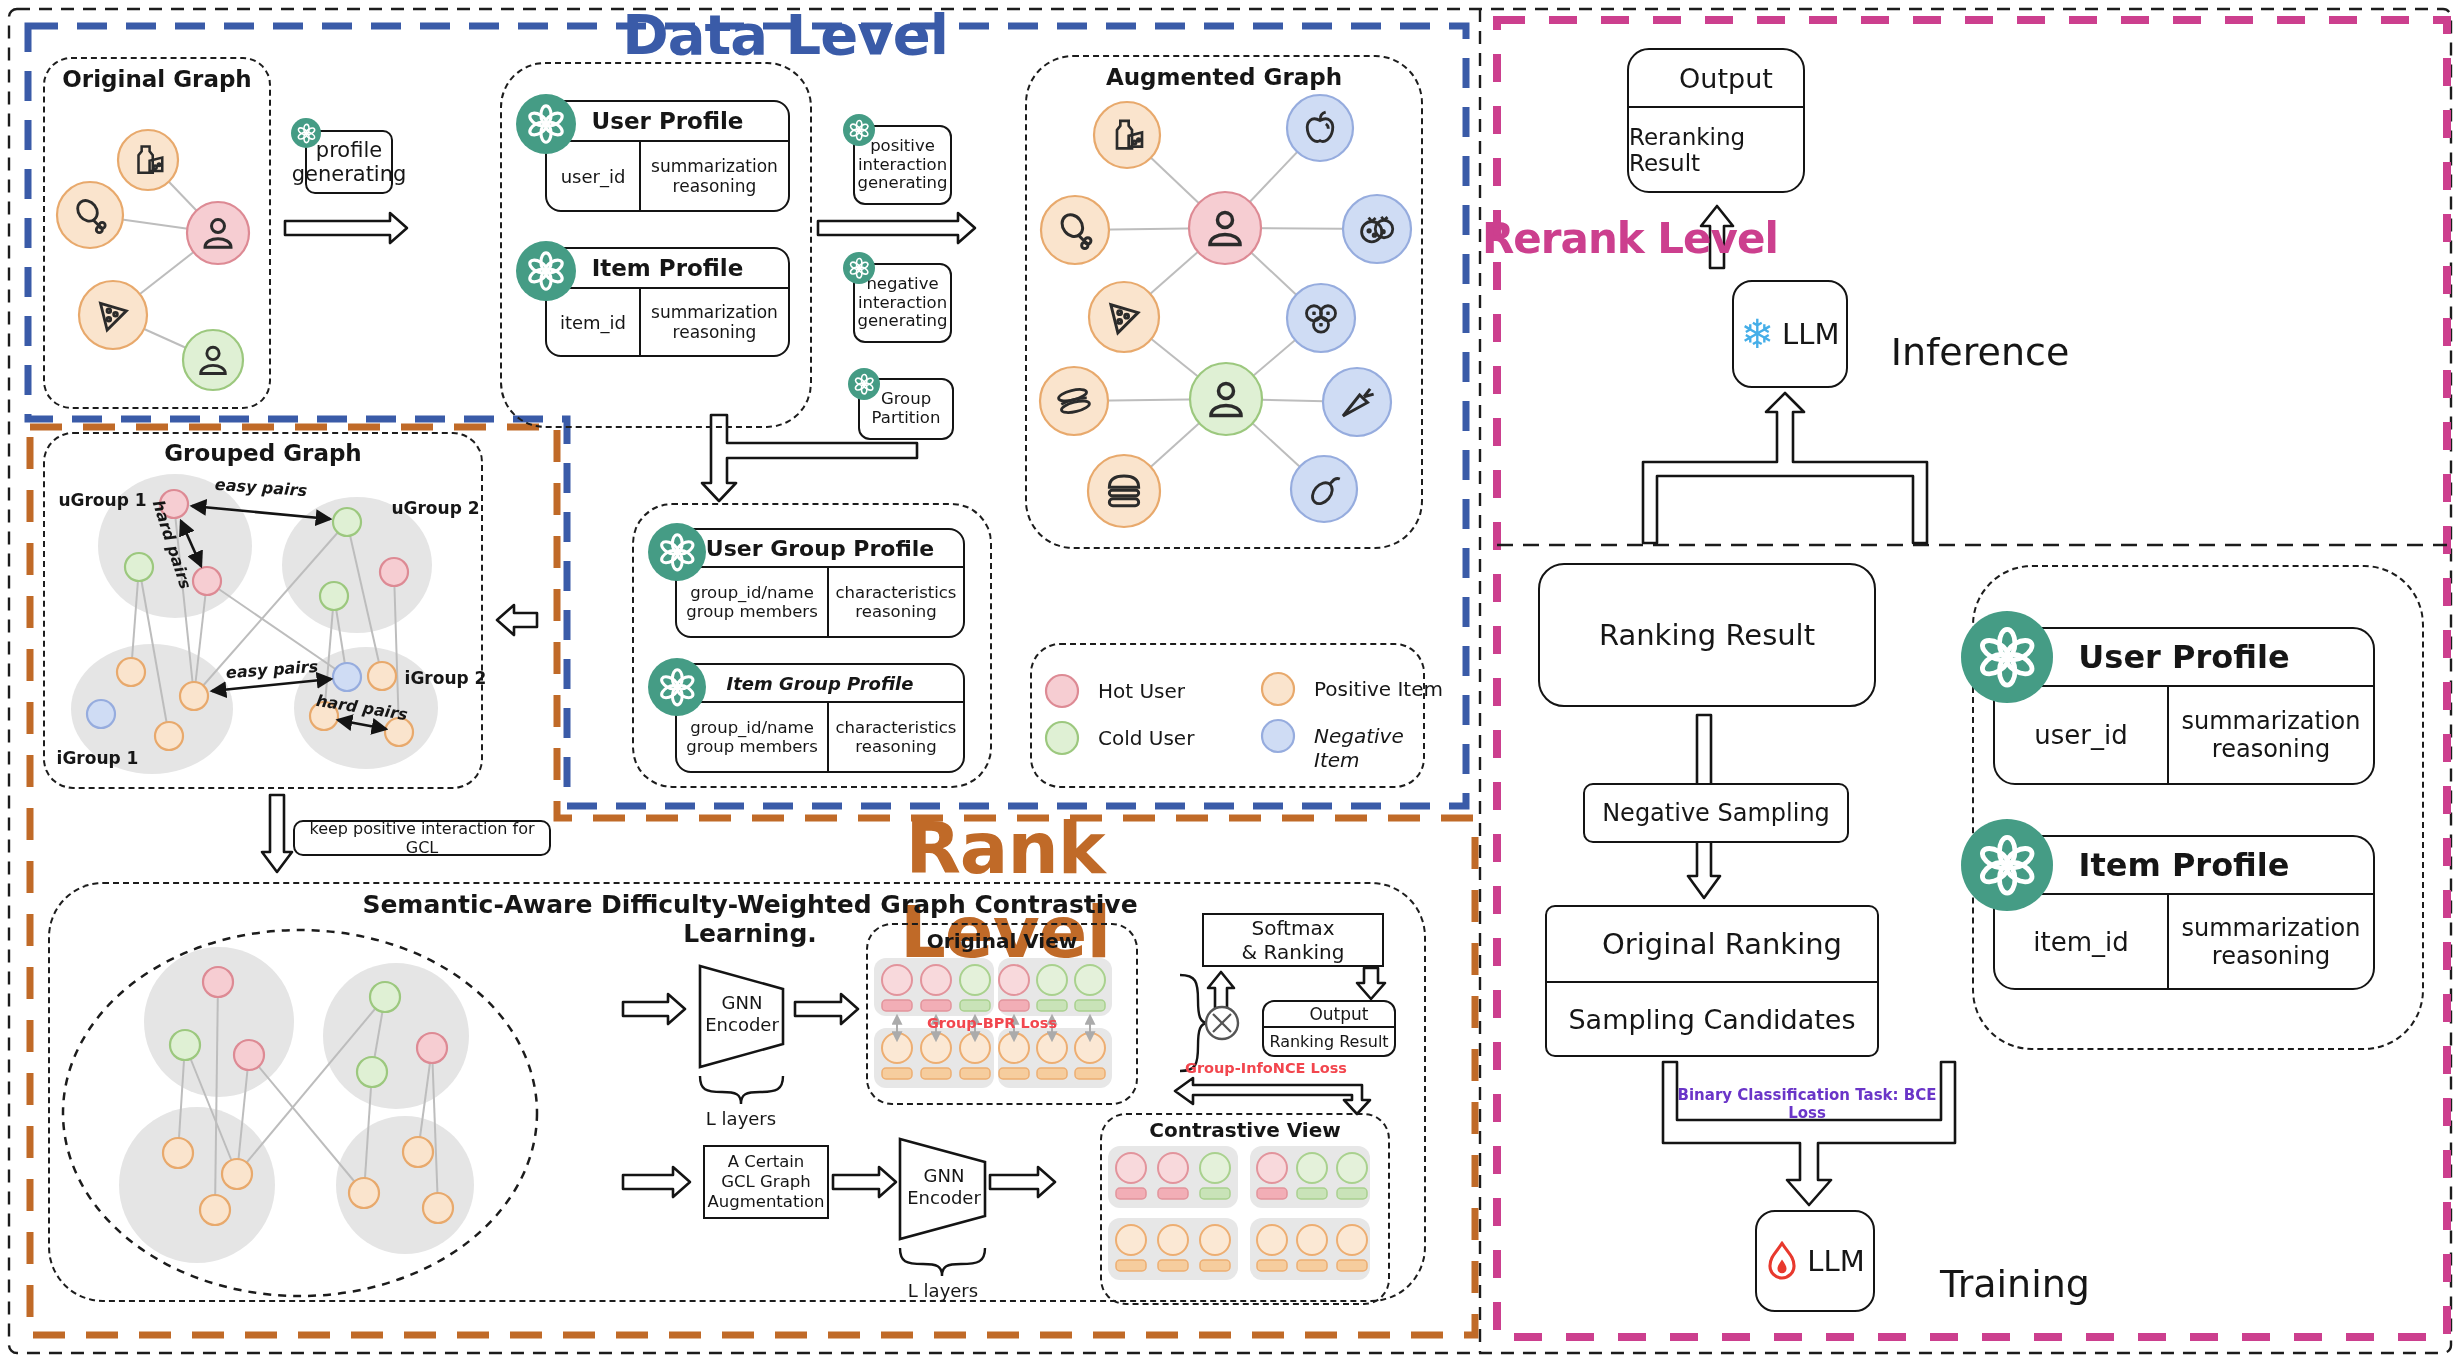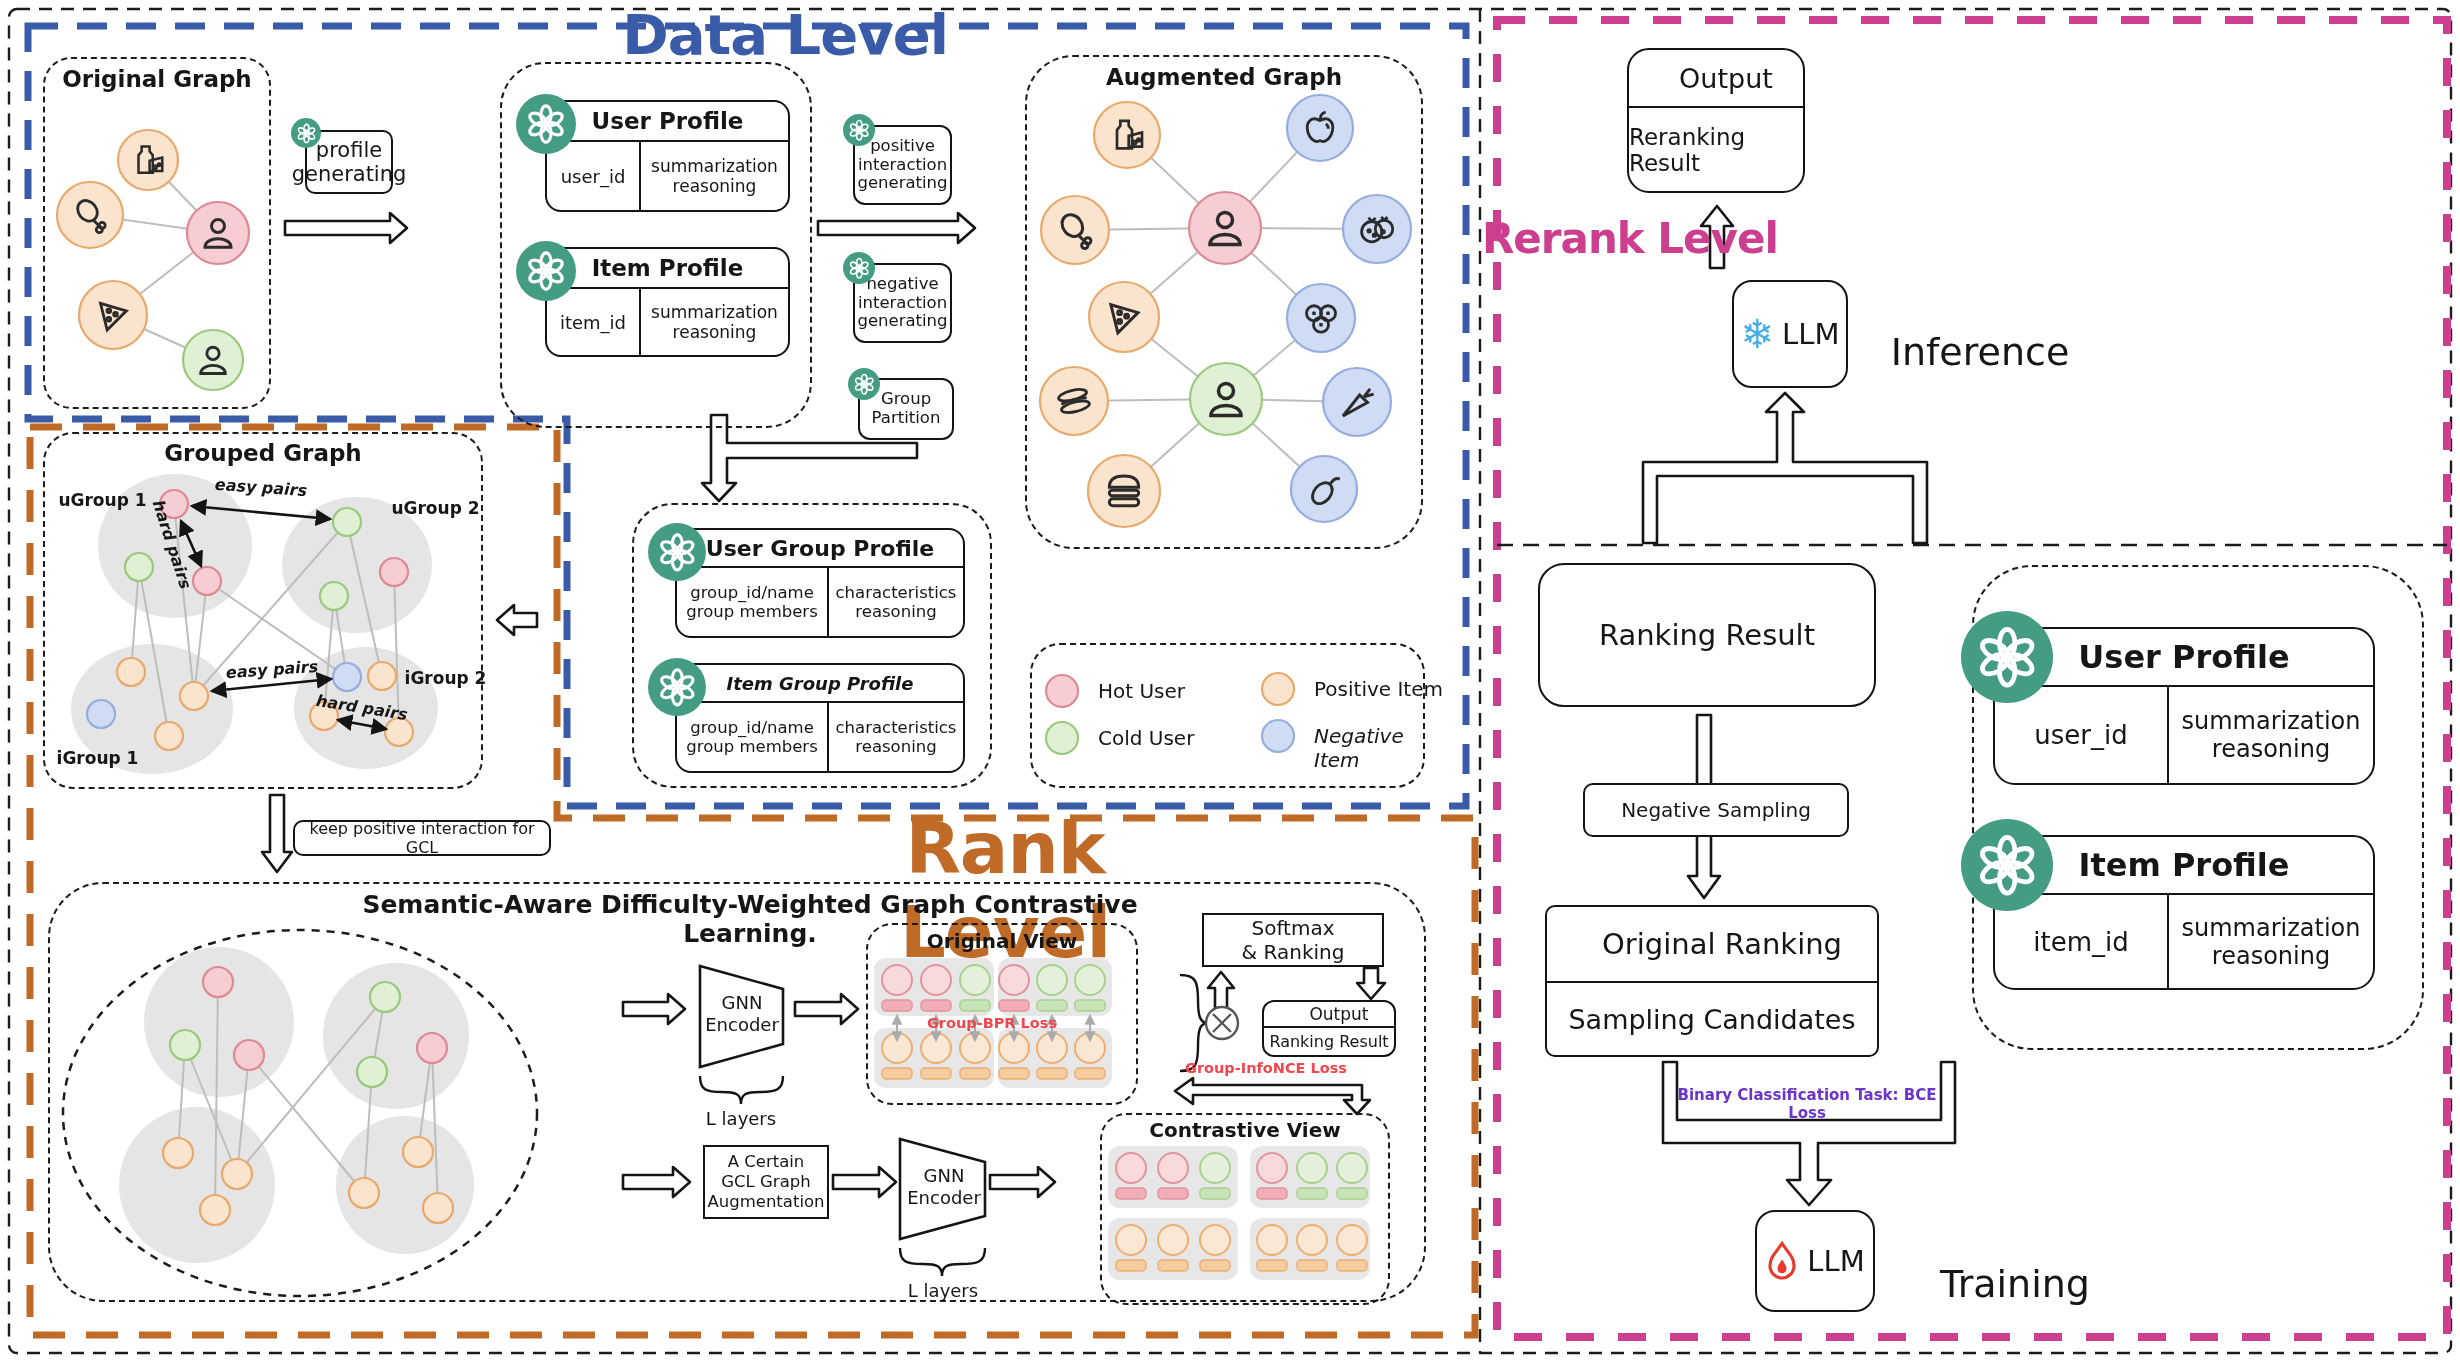--- a/index.html
+++ b/index.html
@@ -575,21 +575,21 @@
 
 <div class="abs solid ctr" style="left:1732px;top:280px;width:116px;height:108px;border-radius:20px;gap:8px;z-index:2;">
   <span style="color:#45AEE8;font-size:40px;line-height:1;">❄</span>
   <span style="font-size:29px;">LLM</span>
 </div>
 
 <div class="abs solid rowbox" style="left:1538px;top:563px;width:338px;height:144px;border-radius:26px;">
   <div class="row2" style="font-size:29px;">Ranking Result</div>
 </div>
 
-<div class="abs solid ctr" style="left:1583px;top:783px;width:266px;height:54px;border-radius:10px;font-size:20px;z-index:2;">Negative Sampling</div>
+<div class="abs solid ctr" style="left:1583px;top:783px;width:266px;height:60px;border-radius:10px;font-size:24px;z-index:2;">Negative Sampling</div>
 
 <div class="abs solid rowbox" style="left:1545px;top:905px;width:334px;height:152px;border-radius:10px;">
   <div class="row1" style="height:74px;font-size:29px;">Original Ranking</div>
   <div class="row2" style="font-size:27px;">Sampling Candidates</div>
 </div>
 
 <div class="card abs" style="left:1993px;top:627px;width:382px;height:158px;border-radius:22px;">
   <div class="card-h" style="height:56px;font-size:32px;">User Profile</div>
   <div class="card-b">
     <div class="card-l" style="width:172px;font-size:26px;">user_id</div>

